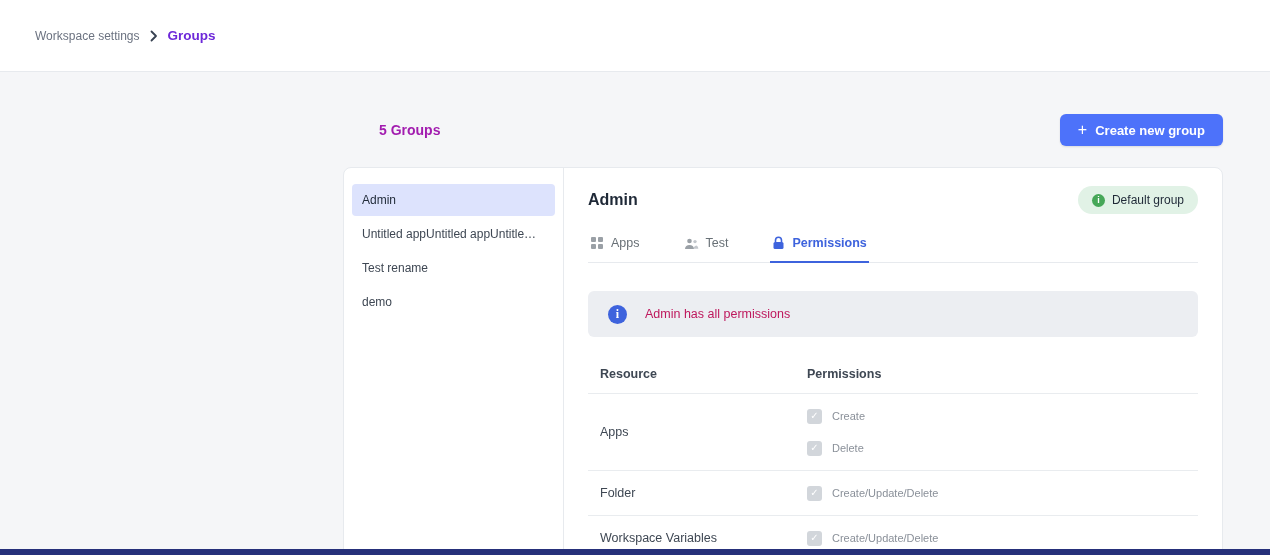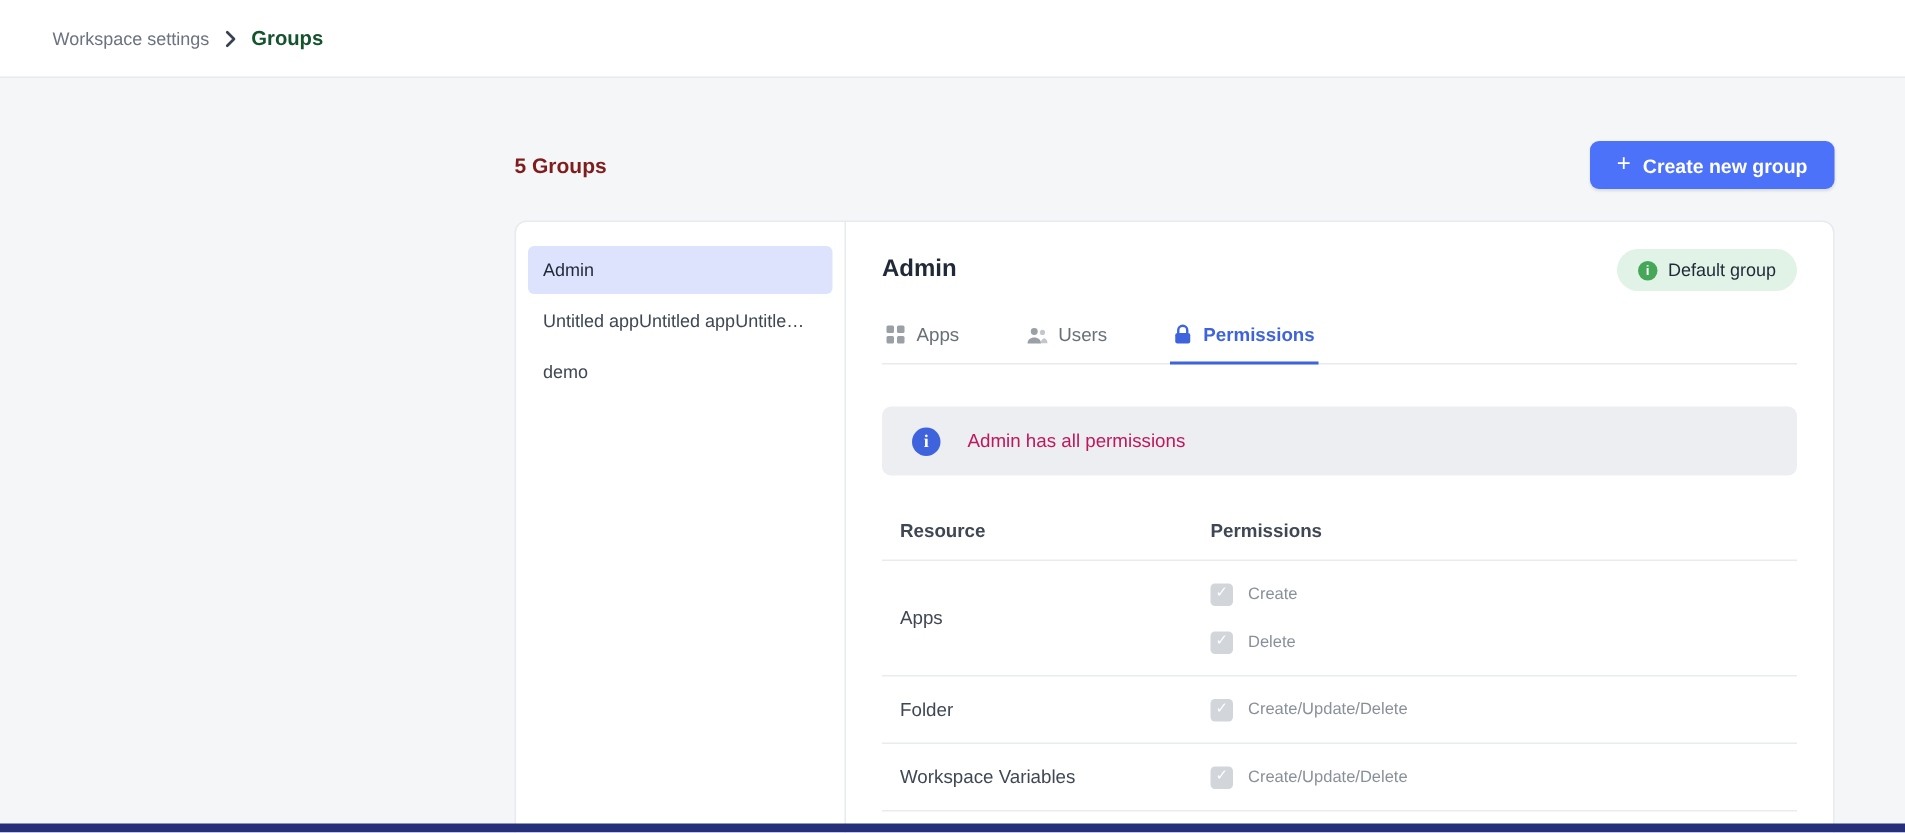--- a/index.html
+++ b/index.html
@@ -6,42 +6,42 @@
   html, body { width: 1270px; height: 555px; overflow: hidden; }
   body {
     font-family: "Liberation Sans", "DejaVu Sans", sans-serif;
     background: #f5f6f8;
     color: #1f2937;
     position: relative;
   }
 
   
   .topbar {
-    height: 52px;
+    height: 72px;
     background: #ffffff;
     border-bottom: 1px solid #e7eaee;
     display: flex;
     align-items: center;
     padding-left: 35px;
   }
   .breadcrumb { display: flex; align-items: center; gap: 10px; }
   .crumb-parent { font-size: 12px; color: #6b7280; cursor: pointer; }
   .crumb-chevron { display: flex; align-items: center; color: #374151; }
-  .crumb-current { font-size: 13.5px; font-weight: 700; color: #14532d; }
+  .crumb-current { font-size: 13.5px; font-weight: 700; color: #6d28d9; }
 
   
   .content { width: 880px; margin: 0 auto 0 343px; }
   .page-head {
     margin-top: 42px;
     display: flex;
     justify-content: space-between;
     align-items: center;
     height: 32px;
   }
-  .groups-count { font-size: 14px; font-weight: 600; color: #7f1d1d; }
+  .groups-count { font-size: 14px; font-weight: 600; color: #a21caf; margin-left: 36px; }
   .create-btn {
     background: #4d72fa;
     color: #ffffff;
     border: none;
     border-radius: 6px;
     height: 32px;
     padding: 0 18px;
     font-size: 13px;
     font-weight: 600;
     display: inline-flex;
@@ -239,20 +239,23 @@
   <section class="card">
 
     <aside class="group-nav">
       <div class="group-item active">
         <span>Admin</span>
       </div>
       <div class="group-item">
         <span>Untitled appUntitled appUntitle…</span>
       </div>
       <div class="group-item">
+        <span>Test rename</span>
+      </div>
+      <div class="group-item">
         <span>demo</span>
       </div>
     </aside>
 
     <div class="detail">
 
       <div class="detail-head">
         <h2 class="detail-title">Admin</h2>
         <span class="badge">
           <span class="badge-dot">i</span>
@@ -274,21 +277,21 @@
         </div>
         <div class="tab">
           <span class="tab-icon">
             <svg width="15" height="13" viewBox="0 0 15 13">
               <circle cx="5.5" cy="4" r="2.3" fill="#9aa0a6"></circle>
               <path d="M1 12c0-2.5 2-4 4.5-4S10 9.5 10 12Z" fill="#9aa0a6"></path>
               <circle cx="11" cy="4.6" r="1.7" fill="#c3c7cc"></circle>
               <path d="M9.7 11.8c.2-1.8 1-3 2.6-3.3 1.3.4 2 1.7 2 3.3Z" fill="#c3c7cc"></path>
             </svg>
           </span>
-          <span>Users</span>
+          <span>Test</span>
         </div>
         <div class="tab active">
           <span class="tab-icon">
             <svg width="13" height="14" viewBox="0 0 13 14">
               <path d="M3.5 6V4.2a3 3 0 0 1 6 0V6" fill="none" stroke="#3e63dd" stroke-width="1.6"></path>
               <rect x="1.5" y="6" width="10" height="7" rx="1.5" fill="#3e63dd"></rect>
             </svg>
           </span>
           <span>Permissions</span>
         </div>

